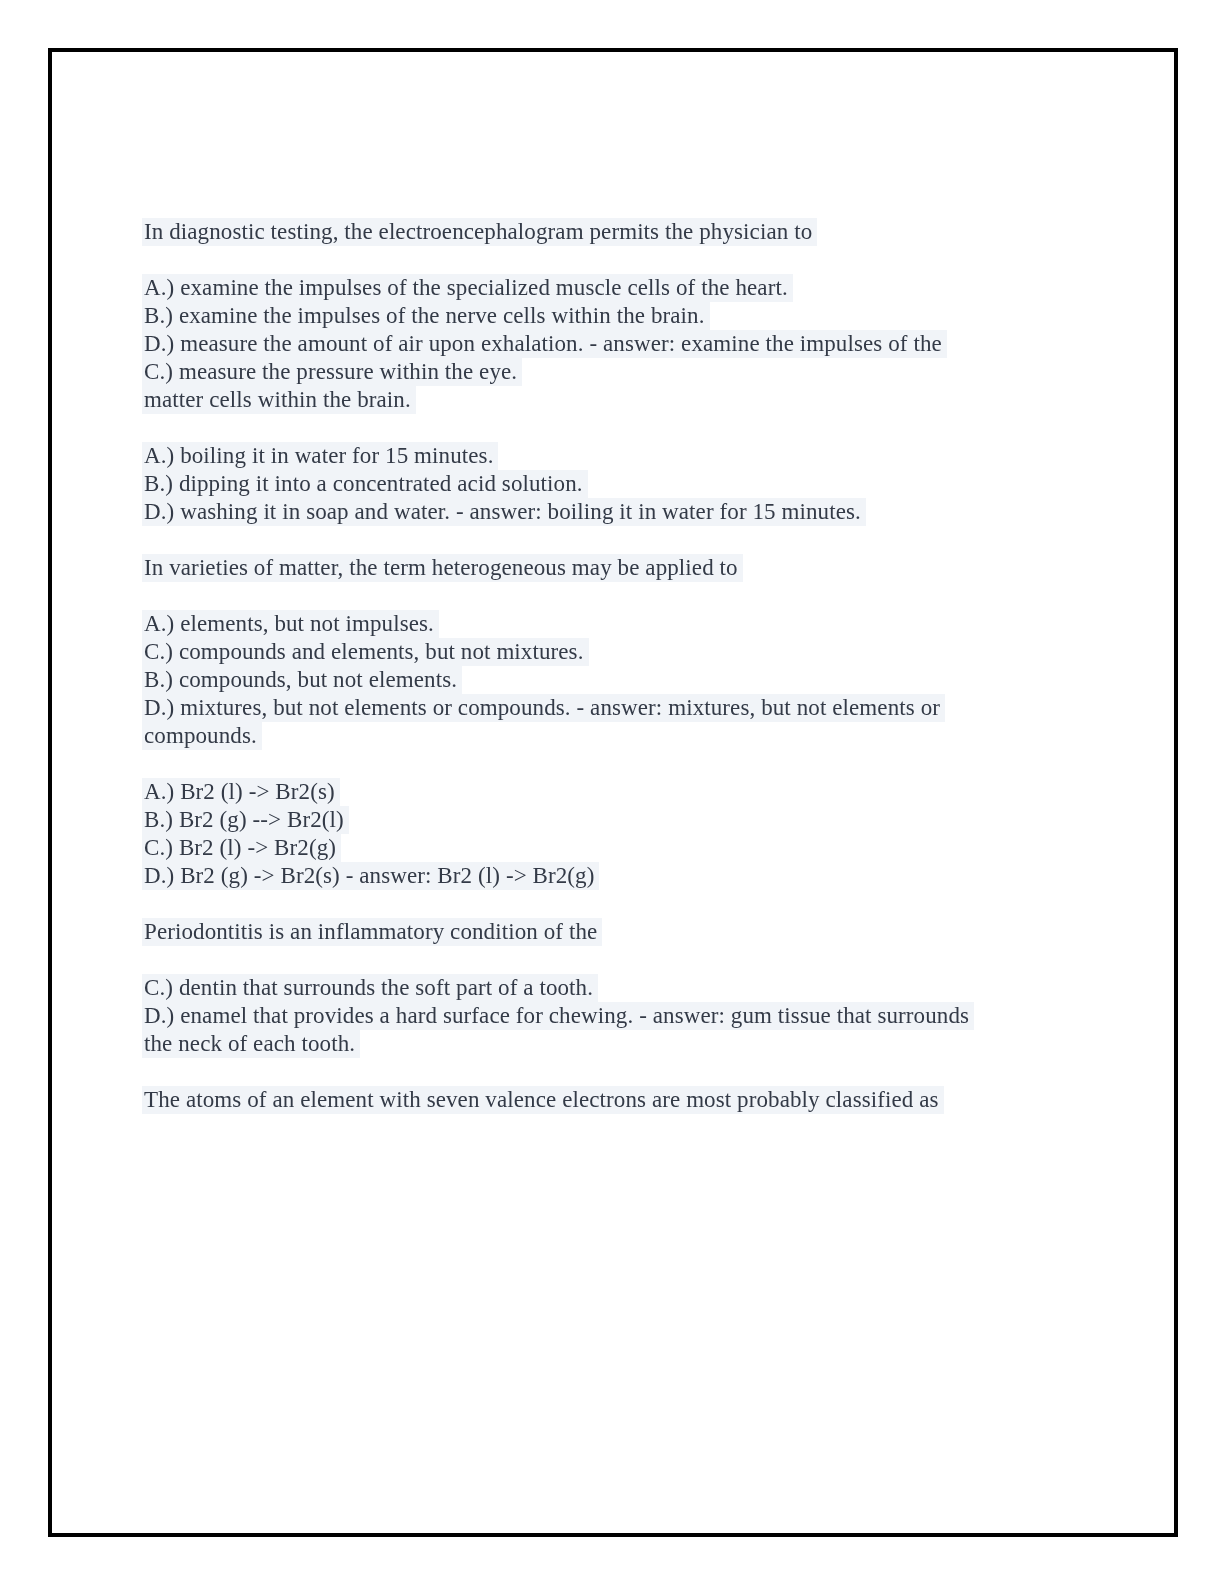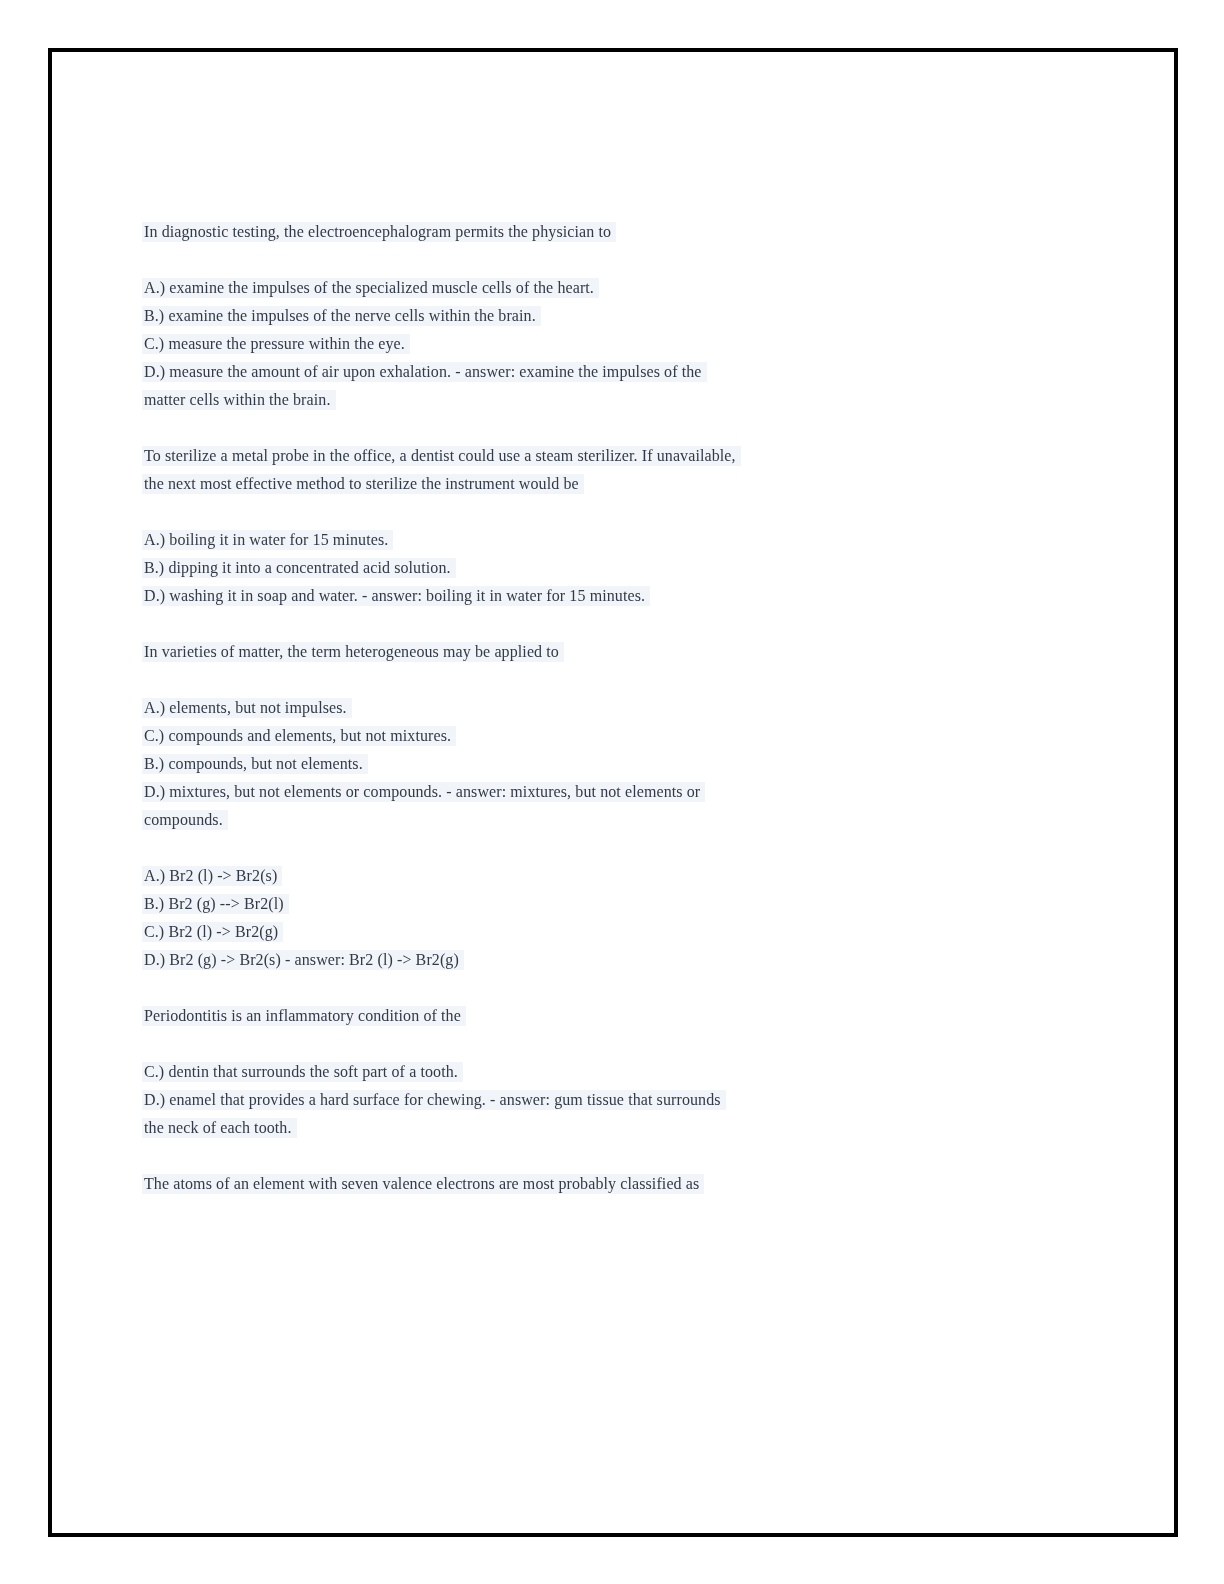--- a/index.html
+++ b/index.html
@@ -24,21 +24,21 @@
     width: 1130px;
     height: 1489px;
     border: 4px solid #000000;
     box-sizing: border-box;
   }
   .content {
     position: absolute;
     left: 144px;
     top: 218px;
     width: 940px;
-    font-size: 16px;
+    font-size: 23px;
     line-height: 28px;
     color: var(--text-color, #333a47);
     letter-spacing: 0.1px;
   }
   .block {
     margin: 0 0 28px 0;
   }
   .block:last-child {
     margin-bottom: 4px;
   }
@@ -58,27 +58,23 @@
 
 <div class="page">
   <div class="page-border"></div>
   <div class="content" id="content">
       <div class="block">
         <div class="line"><span class="hl">In diagnostic testing, the electroencephalogram permits the physician to</span></div>
       </div>
       <div class="block">
         <div class="line"><span class="hl">A.) examine the impulses of the specialized muscle cells of the heart.</span></div>
         <div class="line"><span class="hl">B.) examine the impulses of the nerve cells within the brain.</span></div>
+        <div class="line"><span class="hl">D.) measure the amount of air upon exhalation. - answer: examine the impulses of the</span></div>
         <div class="line"><span class="hl">C.) measure the pressure within the eye.</span></div>
-        <div class="line"><span class="hl">D.) measure the amount of air upon exhalation. - answer: examine the impulses of the</span></div>
         <div class="line"><span class="hl">matter cells within the brain.</span></div>
-      </div>
-      <div class="block">
-        <div class="line"><span class="hl">To sterilize a metal probe in the office, a dentist could use a steam sterilizer. If unavailable,</span></div>
-        <div class="line"><span class="hl">the next most effective method to sterilize the instrument would be</span></div>
       </div>
       <div class="block">
         <div class="line"><span class="hl">A.) boiling it in water for 15 minutes.</span></div>
         <div class="line"><span class="hl">B.) dipping it into a concentrated acid solution.</span></div>
         <div class="line"><span class="hl">D.) washing it in soap and water. - answer: boiling it in water for 15 minutes.</span></div>
       </div>
       <div class="block">
         <div class="line"><span class="hl">In varieties of matter, the term heterogeneous may be applied to</span></div>
       </div>
       <div class="block">

